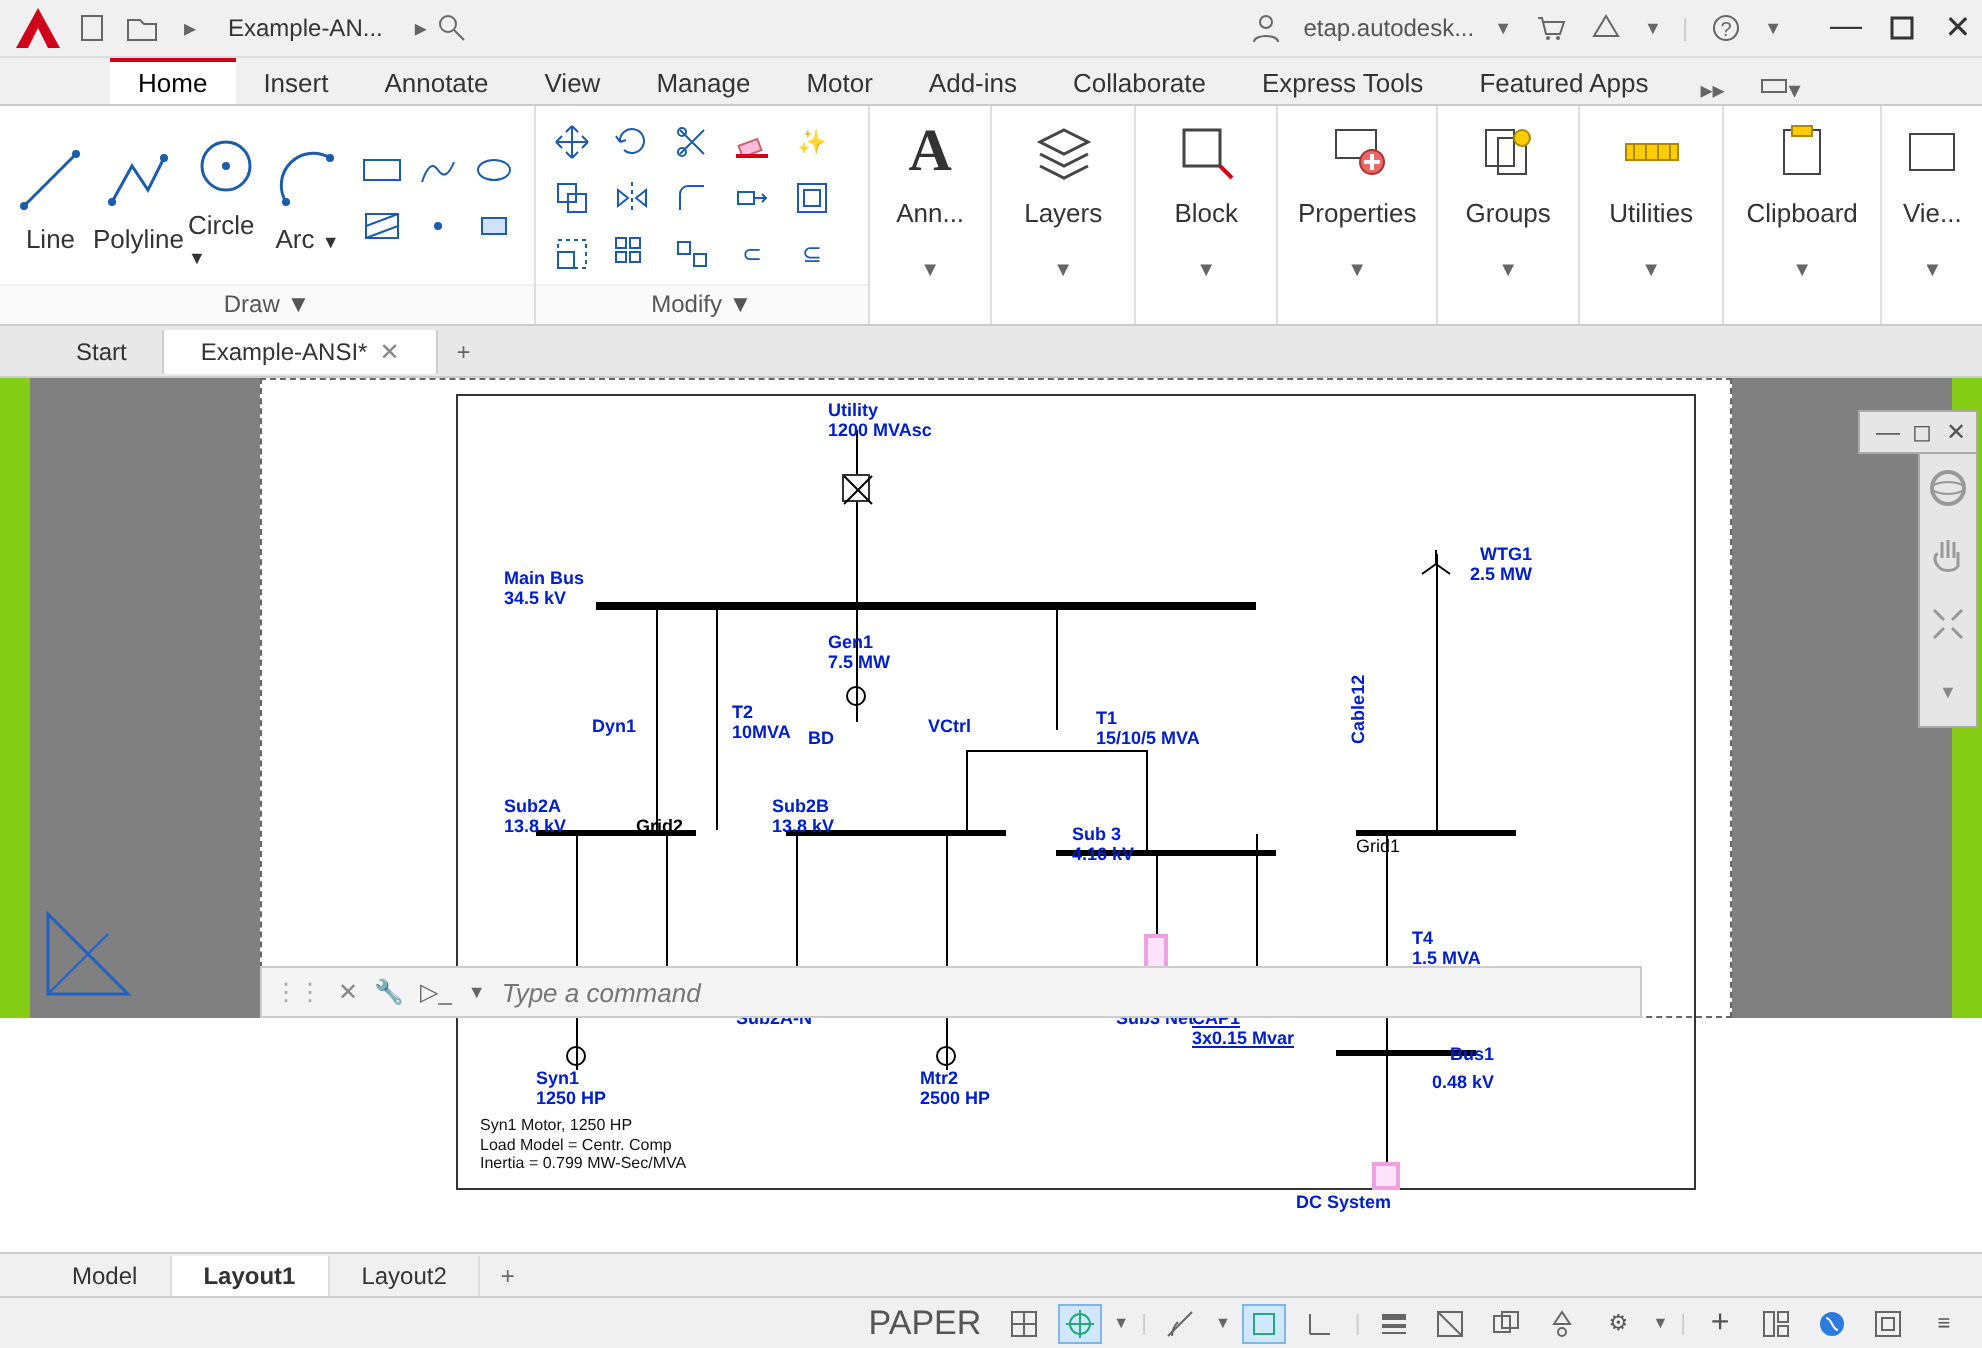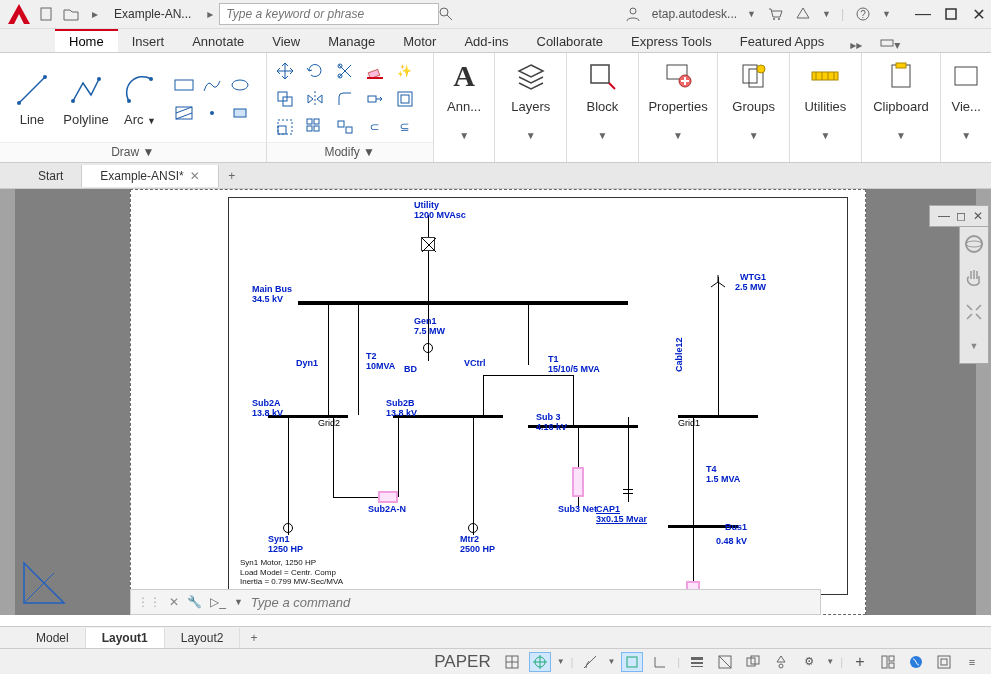--- a/index.html
+++ b/index.html
@@ -38,21 +38,21 @@
   .vert-tool .drop { font-size:10px; color:#666; margin-top:14px; }
 
   
   .doc-tabs { height: 26px; background: #e8e8e8; display:flex; align-items:center; padding-left: 20px; gap:0; border-bottom:1px solid #ccc; }
   .doc-tab { padding: 4px 18px; font-size:12px; background: #e8e8e8; border-right:1px solid #ccc; display:flex; align-items:center; gap:6px;}
   .doc-tab.active { background:#fff; }
   .doc-tab .close-x { color:#888; font-size:12px; }
   .doc-tab-add { width: 26px; text-align:center; color:#666; }
 
   
-  .drawing-area { position: relative; height: 426px; background:#a3a3a3; }
+  .drawing-area { position: relative; height: 320px; background:#84cc16; }
   .gutter-left { position:absolute; left:15px; top:0; bottom:0; width:115px; background:#808080; }
   .gutter-right { position:absolute; right:15px; top:0; bottom:0; width:110px; background:#808080; }
   .paper { position:absolute; left:130px; right:125px; top:0; bottom:0; background:#fff; border:1px dashed #666; }
   .drawing-border { position:absolute; left: 228px; top: 8px; width: 620px; height: 398px; border: 1px solid #333; }
 
   
   .right-palette { position:absolute; right: 0; top: 20px; width: 30px; background:#e6e6e6; border:1px solid #aaa; border-radius:2px; }
   .right-palette .palette-header { display:flex; justify-content:flex-end; gap:3px; padding:3px; }
   .right-palette .palette-header span { font-size:12px; color:#555; width:14px; text-align:center;}
   .palette-tool { width:28px; height:34px; display:flex; align-items:center; justify-content:center; color:#888; }
@@ -108,21 +108,20 @@
       </span>
     <span class="qat-icon">
         <svg width="16" height="16">
           <path d="M1 4h6l2 2h6v8H1z" fill="none" stroke="#666"></path>
         </svg>
       </span>
     <span class="qat-icon">▸</span>
   </div>
   <div class="doc-name">Example-AN...</div>
   <span class="qat-icon">▸</span>
-  <input class="search-box" placeholder="Type a keyword or phrase" style="">
   <span class="qat-icon" style="margin-left:-2px">
     <svg width="16" height="16">
         <circle cx="6" cy="6" r="4" fill="none" stroke="#666"></circle>
         <line x1="9" y1="9" x2="14" y2="14" stroke="#666"></line>
       </svg>
   </span>
   <div class="title-right">
     <span class="qat-icon">
       <svg width="16" height="16">
           <circle cx="8" cy="5" r="3" fill="none" stroke="#666"></circle>
@@ -201,20 +200,29 @@
               <polyline points="4,28 14,10 22,22 30,6" fill="none" stroke="#1a5da8" stroke-width="1.5"></polyline>
               <circle cx="4" cy="28" r="2" fill="#1a5da8"></circle>
               <circle cx="30" cy="6" r="2" fill="#1a5da8"></circle>
             </svg>
           </div>
         <div class="lbl">Polyline</div>
       </div>
       <div class="big-tool">
         <div class="ico">
             <svg width="34" height="34">
+              <circle cx="17" cy="17" r="12" fill="none" stroke="#1a5da8" stroke-width="1.5"></circle>
+              <circle cx="17" cy="17" r="2" fill="#1a5da8"></circle>
+            </svg>
+          </div>
+        <div class="lbl"><span>Circle</span> <span style="font-size:9px">▼</span></div>
+      </div>
+      <div class="big-tool">
+        <div class="ico">
+            <svg width="34" height="34">
               <path d="M6 28 A16 16 0 0 1 28 6" fill="none" stroke="#1a5da8" stroke-width="1.5"></path>
               <circle cx="6" cy="28" r="2" fill="#1a5da8"></circle>
               <circle cx="28" cy="6" r="2" fill="#1a5da8"></circle>
             </svg>
           </div>
         <div class="lbl"><span>Arc</span> <span style="font-size:9px">▼</span></div>
       </div>
       <div class="small-grid3" style="margin-left:4px">
         <div class="sm-ico">
             <svg width="20" height="16">
@@ -497,21 +505,21 @@
       <div class="node" style="left:24px; top:88px;"><span>Main Bus</span><br><span>34.5 kV</span></div>
       <div class="node" style="left:478px; top:76px; text-align:right; width:60px;"><span>WTG1</span><br><span>2.5 MW</span></div>
       <div class="node" style="left:186px; top:120px;"><span>Gen1</span><br><span>7.5 MW</span></div>
       <div class="node" style="left:68px; top:162px;">Dyn1</div>
       <div class="node" style="left:138px; top:155px;"><span>T2</span><br><span>10MVA</span></div>
       <div class="node" style="left:176px; top:168px;">BD</div>
       <div class="node" style="left:236px; top:162px;">VCtrl</div>
       <div class="node" style="left:320px; top:158px;"><span>T1</span><br><span>15/10/5 MVA</span></div>
       <div class="node" style="left:452px; top:170px; transform:rotate(-90deg); transform-origin:left;">Cable12</div>
       <div class="node" style="left:24px; top:202px;"><span>Sub2A</span><br><span>13.8 kV</span></div>
-      <div class="node" style="left:90px; top:222px; color:#000; font-weight:400">Grid2</div>
+      <div class="node" style="left:90px; top:212px; color:#000; font-weight:700">Grid2</div>
       <div class="node" style="left:158px; top:202px;"><span>Sub2B</span><br><span>13.8 kV</span></div>
       <div class="node" style="left:308px; top:216px;"><span>Sub 3</span><br><span>4.16 kV</span></div>
       <div class="node" style="left:450px; top:222px; color:#000; font-weight:500">Grid1</div>
       <div class="node" style="left:140px; top:308px;">Sub2A-N</div>
       <div class="node" style="left:40px; top:338px;"><span>Syn1</span><br><span>1250 HP</span></div>
       <div class="node" style="left:232px; top:338px;"><span>Mtr2</span><br><span>2500 HP</span></div>
       <div class="node" style="left:330px; top:308px;">Sub3 Net</div>
       <div class="node" style="left:368px; top:308px;text-decoration:underline;"><span>CAP1</span><br><span>3x0.15 Mvar</span></div>
       <div class="node" style="left:478px; top:268px;"><span>T4</span><br><span>1.5 MVA</span></div>
       <div class="node" style="left:488px; top:326px; text-align:right;"><span>Bus1</span><br><span style="display:inline-block;margin-top:4px">0.48 kV</span></div>

